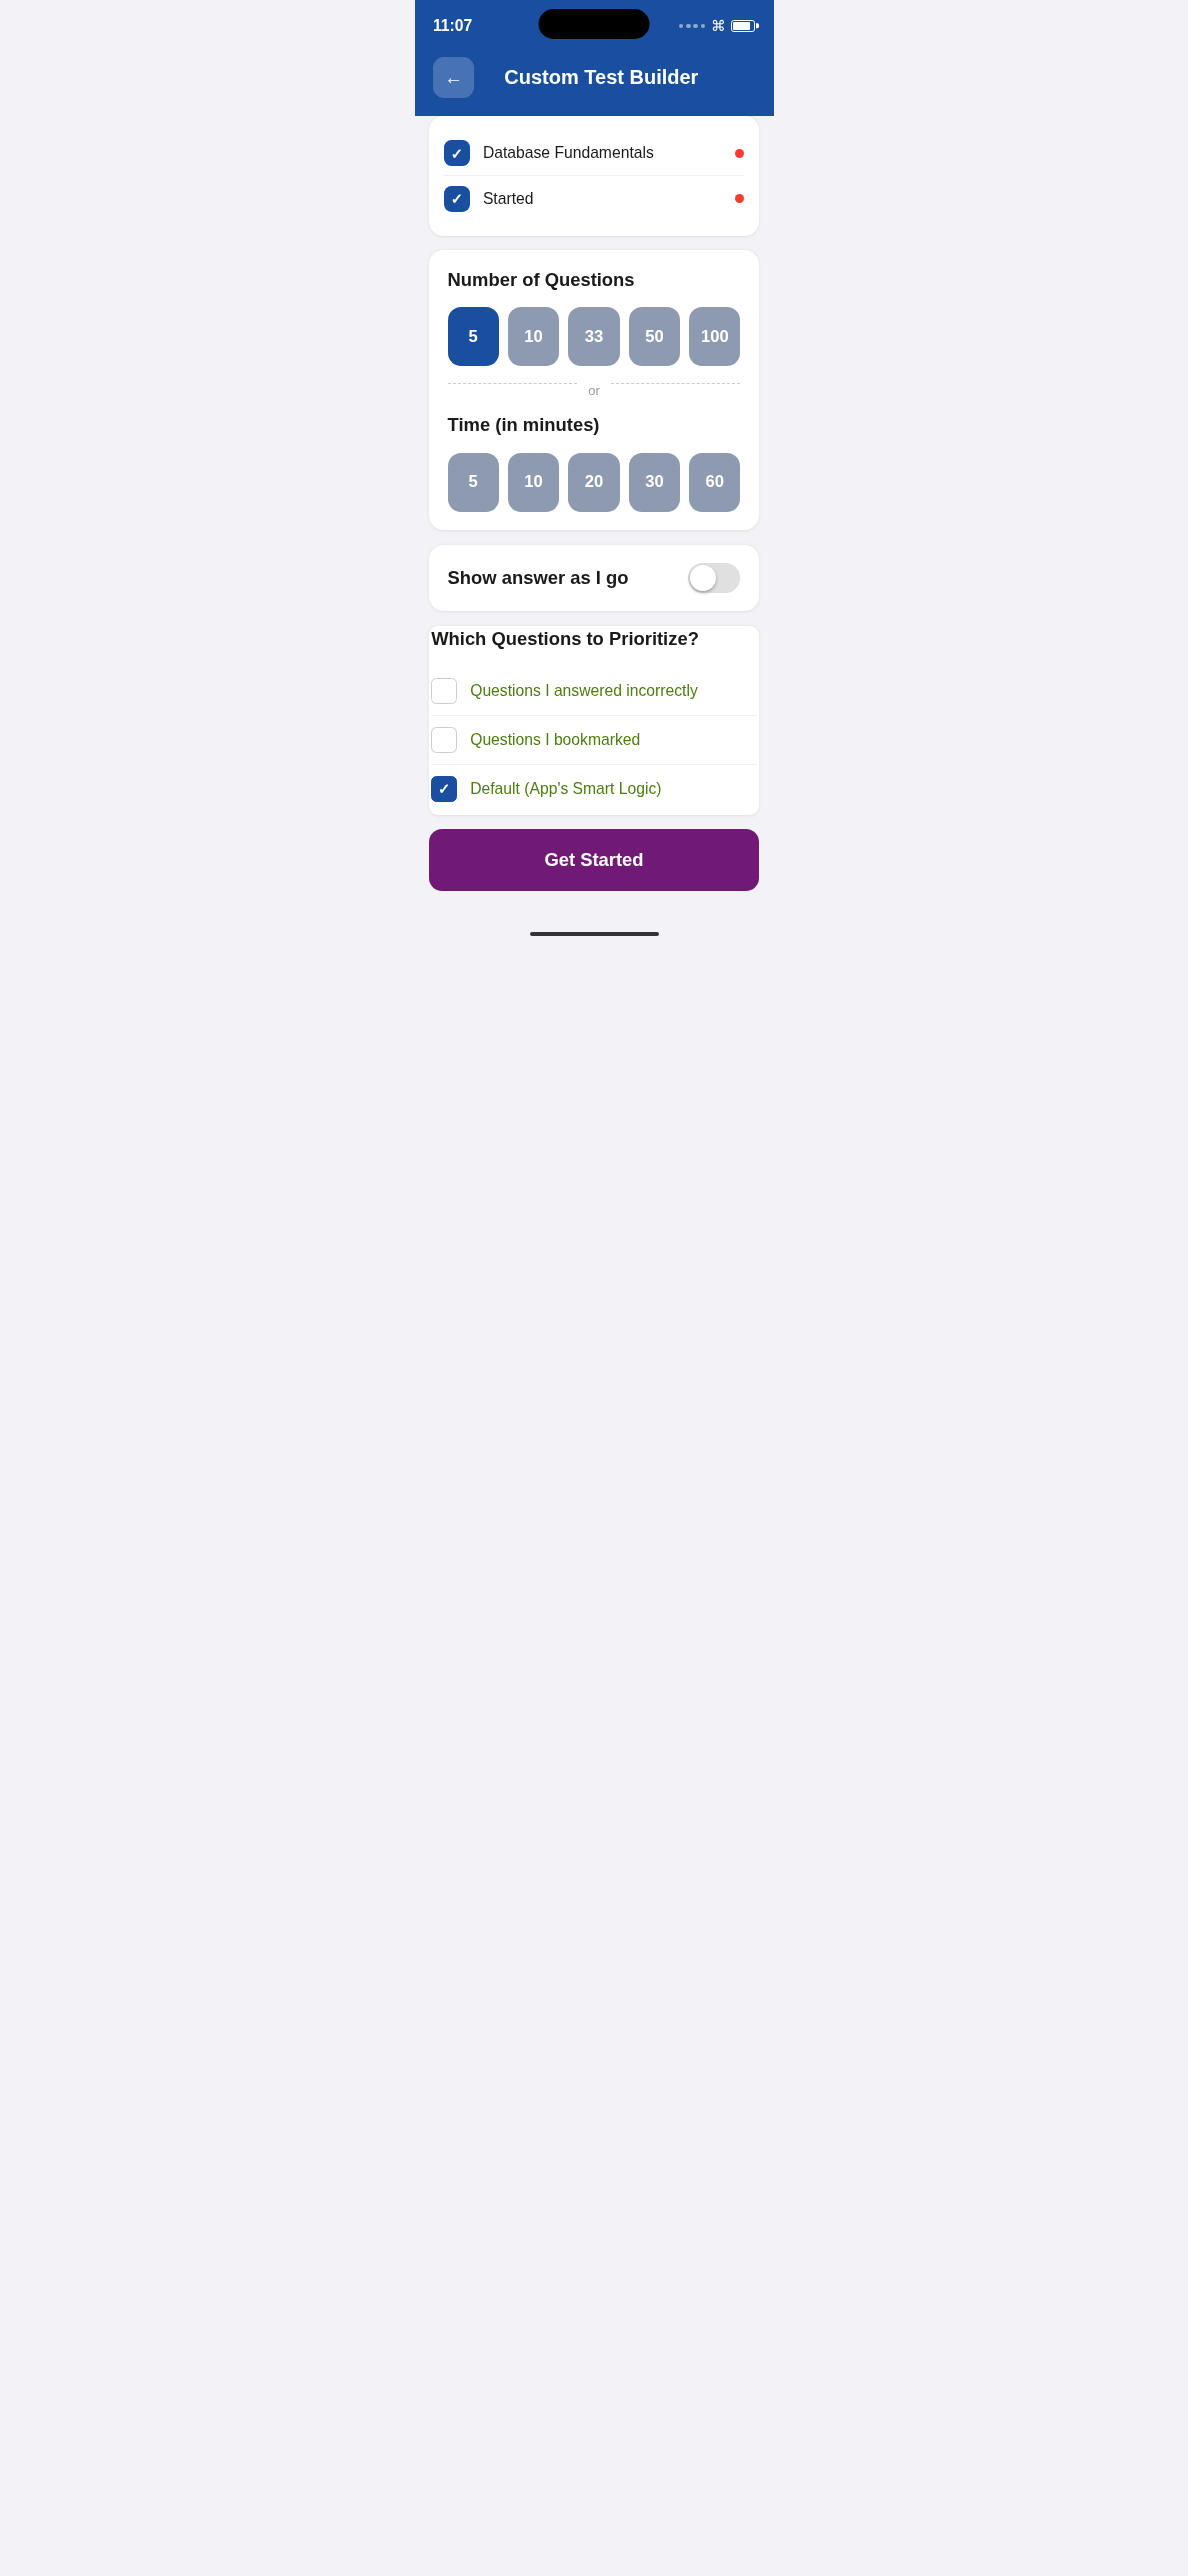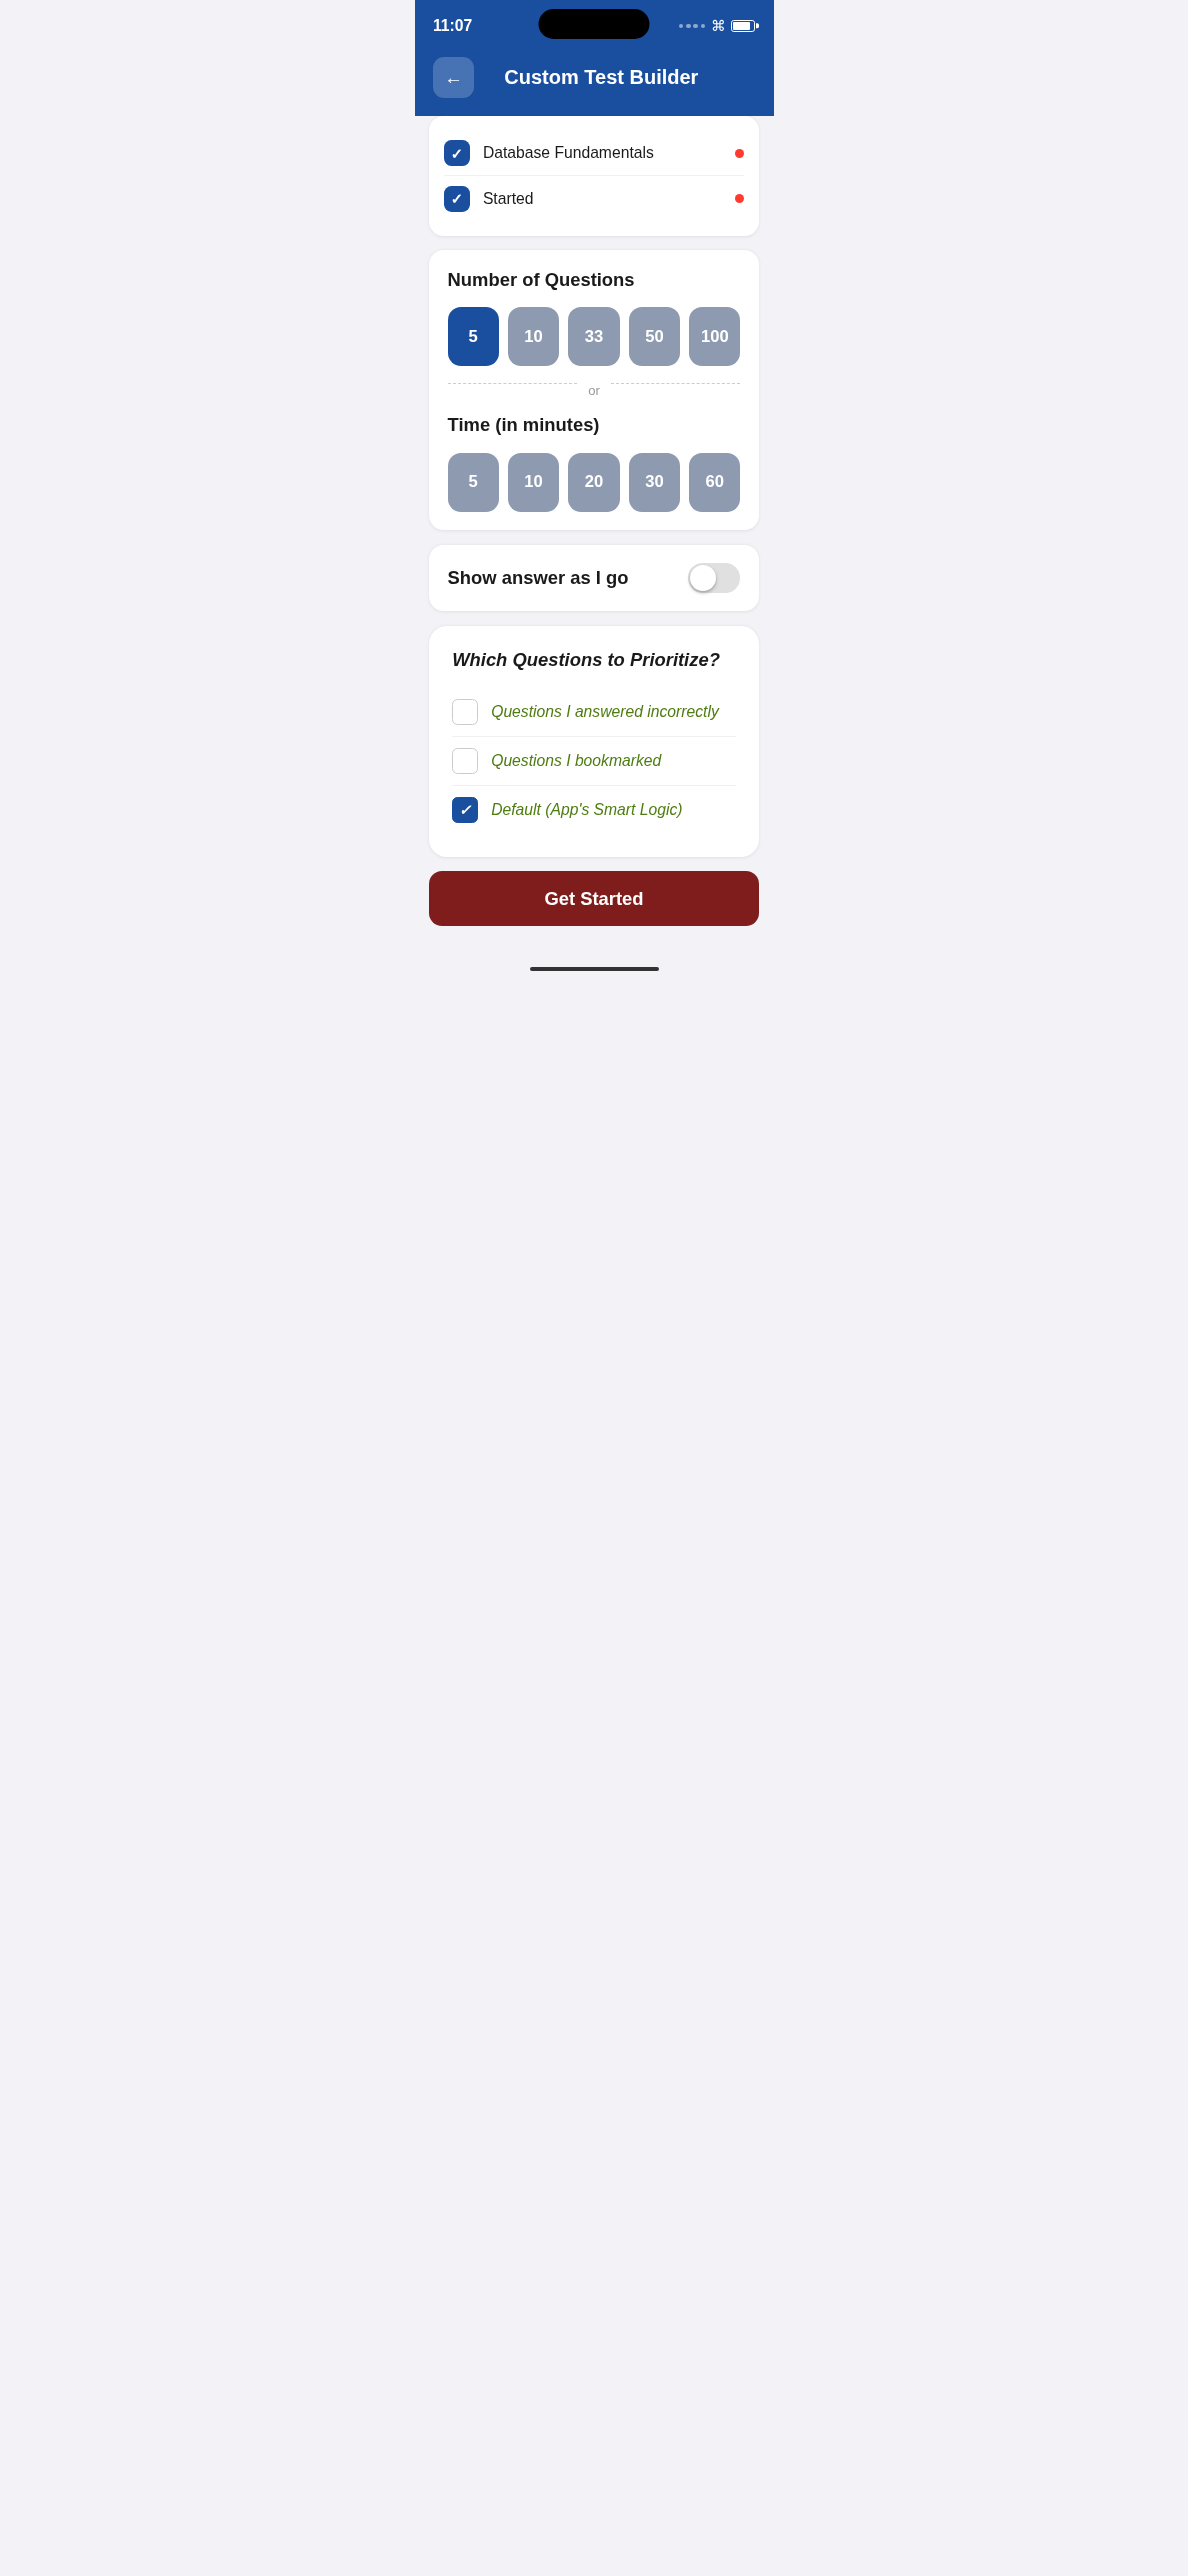--- a/index.html
+++ b/index.html
@@ -254,25 +254,24 @@
       position: absolute;
       top: 1.8px;
       left: 1.8px;
       box-shadow: 0 1.8px 3.7px rgba(0,0,0,0.3);
       transition: left 0.2s;
     }
 
     
     .prioritize-card {
       background: white;
-      border-radius: 18px;
-      padding: 23px;
+      border-radius: 9px;
+      padding: 2px;
       margin-bottom: 14.7px;
       box-shadow: 0 0.9px 3.7px rgba(0,0,0,0.08);
-      font-style: italic;
     }
     .priority-item {
       display: flex;
       align-items: center;
       gap: 13px;
       padding: 11px 0;
     }
     .priority-item:not(:last-child) {
       border-bottom: 0.9px solid #f0f0f0;
     }
@@ -291,26 +290,26 @@
       background: #1a4fa0;
       border-color: #1a4fa0;
     }
     .priority-label {
       font-size: 15.7px;
       color: #4d7c0f;
     }
 
     
     .get-started-btn {
-      background: #7f1d1d;
+      background: #701a75;
       color: white;
       border: none;
       border-radius: 13px;
       width: 100%;
-      height: 55px;
+      height: 62px;
       font-size: 18.4px;
       font-weight: 600;
       cursor: pointer;
       margin-bottom: 14.7px;
     }
 
     
     .home-indicator {
       display: flex;
       justify-content: center;

